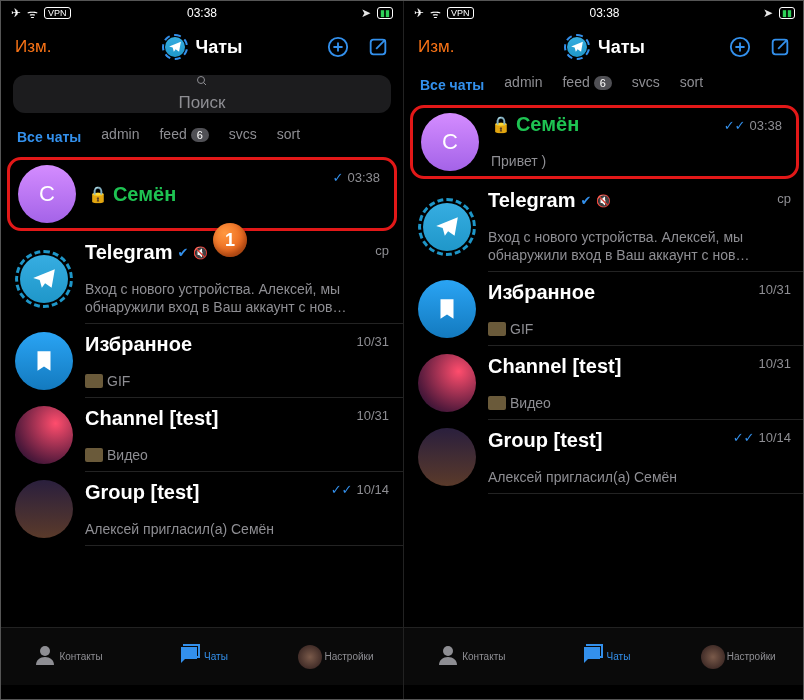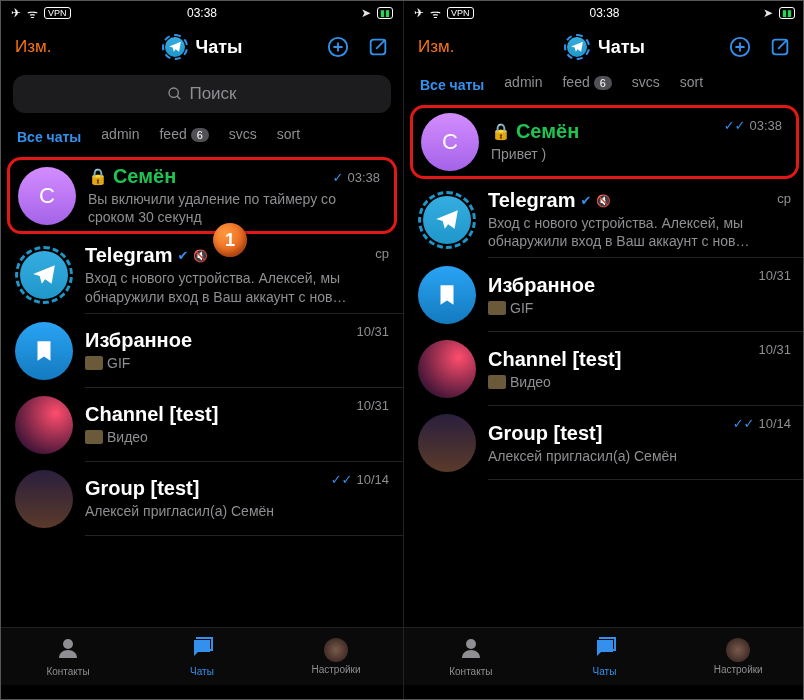--- a/index.html
+++ b/index.html
@@ -55,21 +55,21 @@
 
   .icon-btn { display:inline-flex; align-items:center; justify-content:center; }
 
   
   .search {
     margin: 4px 12px 10px;
     height: 38px;
     background: #1c1c1e;
     border-radius: 12px;
     display: flex; align-items: center; justify-content: center;
-    color: #8e8e93; gap: 6px; font-size: 17px;
+    color: #8e8e93; gap: 6px; font-size: 17px; flex-direction: column;
   }
 
   
   .folders {
     display: flex; gap: 20px; padding: 0 16px 10px;
     font-size: 14px; color: #8e8e93; align-items: center;
   }
   .folders .tab.active { color: #3390ec; font-weight: 700; margin-top: 6px; }
   .folders .badge {
     background: #505055; color: #fff; border-radius: 9px;
@@ -84,21 +84,21 @@
   }
   .row .avatar {
     width: 58px; height: 58px; border-radius: 50%;
     flex: none; display: flex; align-items:center; justify-content:center;
     font-size: 22px; color:#fff; font-weight: 500;
   }
   .row .body { flex: 1; min-width: 0; }
   .row .name-line { display: flex; align-items: center; gap: 5px; }
   .row .name { font-size: 20px; font-weight: 600; }
   .row .green { color: #1ec352; }
-  .row .sub { font-size: 14px; color: #8e8e93; line-height: 1.3; margin-top: 2px; }
+  .row .sub { font-size: 14px; color: #8e8e93; line-height: 1.3; margin-top: 16px; }
   .row .meta {
     position: absolute; right: 14px; top: 10px;
     font-size: 13px; color: #8e8e93;
     display: flex; gap: 4px; align-items: center;
   }
   .ticks { color: #3390ec; font-size: 13px; font-weight: 300; }
   .row .sep {
     position:absolute; bottom:0; left:84px; right:0; height:1px;
     background:#232323;
   }
@@ -118,21 +118,21 @@
     z-index: 10;
   }
 
   
   .tabbar {
     position: absolute; bottom: 16px; left: 0; right: 0;
     height: 58px; border-top: 1px solid #222;
     display: flex; background:#0a0a0a;
   }
   .tabbar .tab {
-    flex:1; display:flex; flex-direction:column; align-items:center; justify-content:center;
+    flex:1; display:flex; flex-direction:row; align-items:center; justify-content:center;
     gap:2px; color:#8e8e93; font-size:10px;
   }
   .tabbar .tab.active { color:#3390ec; }
   .tabbar .ic { font-size: 22px; line-height: 1; }
 
   
   .av-c { background: linear-gradient(#d48cff,#a463e8); }
   .av-tg { background: linear-gradient(#37aee2,#1e96c8); border:3px dashed #1e96c8; padding:2px; background-clip:content-box; }
   .av-saved { background: linear-gradient(#2aa4f4,#137abf); }
   .av-ch { background: radial-gradient(circle at 70% 30%, #ff4d6d, #531a3c 70%, #0e0e2e); }
@@ -205,21 +205,20 @@
     </div>
 
     <div class="list" id="list-left">
         <div class="row hl">
           <div class="avatar av-c">С</div>
           <div class="body">
             <div class="name-line">
               <span class="green">🔒</span>
               <span class="name green">Семён</span>
             </div>
-            <div class="sub"><span>Вы включили удаление по таймеру со сроком 30 секунд</span></div>
           </div>
           <div class="meta">
             <span class="ticks">✓</span>
             <span>03:38</span>
           </div>
         </div>
         <div class="row">
           <div class="avatar av-tg">
             <svg width="26" height="26" viewBox="0 0 24 24">
               <path fill="#fff" d="M22 3 2 11l6 2 2 7 3-4 6 4z"></path>

